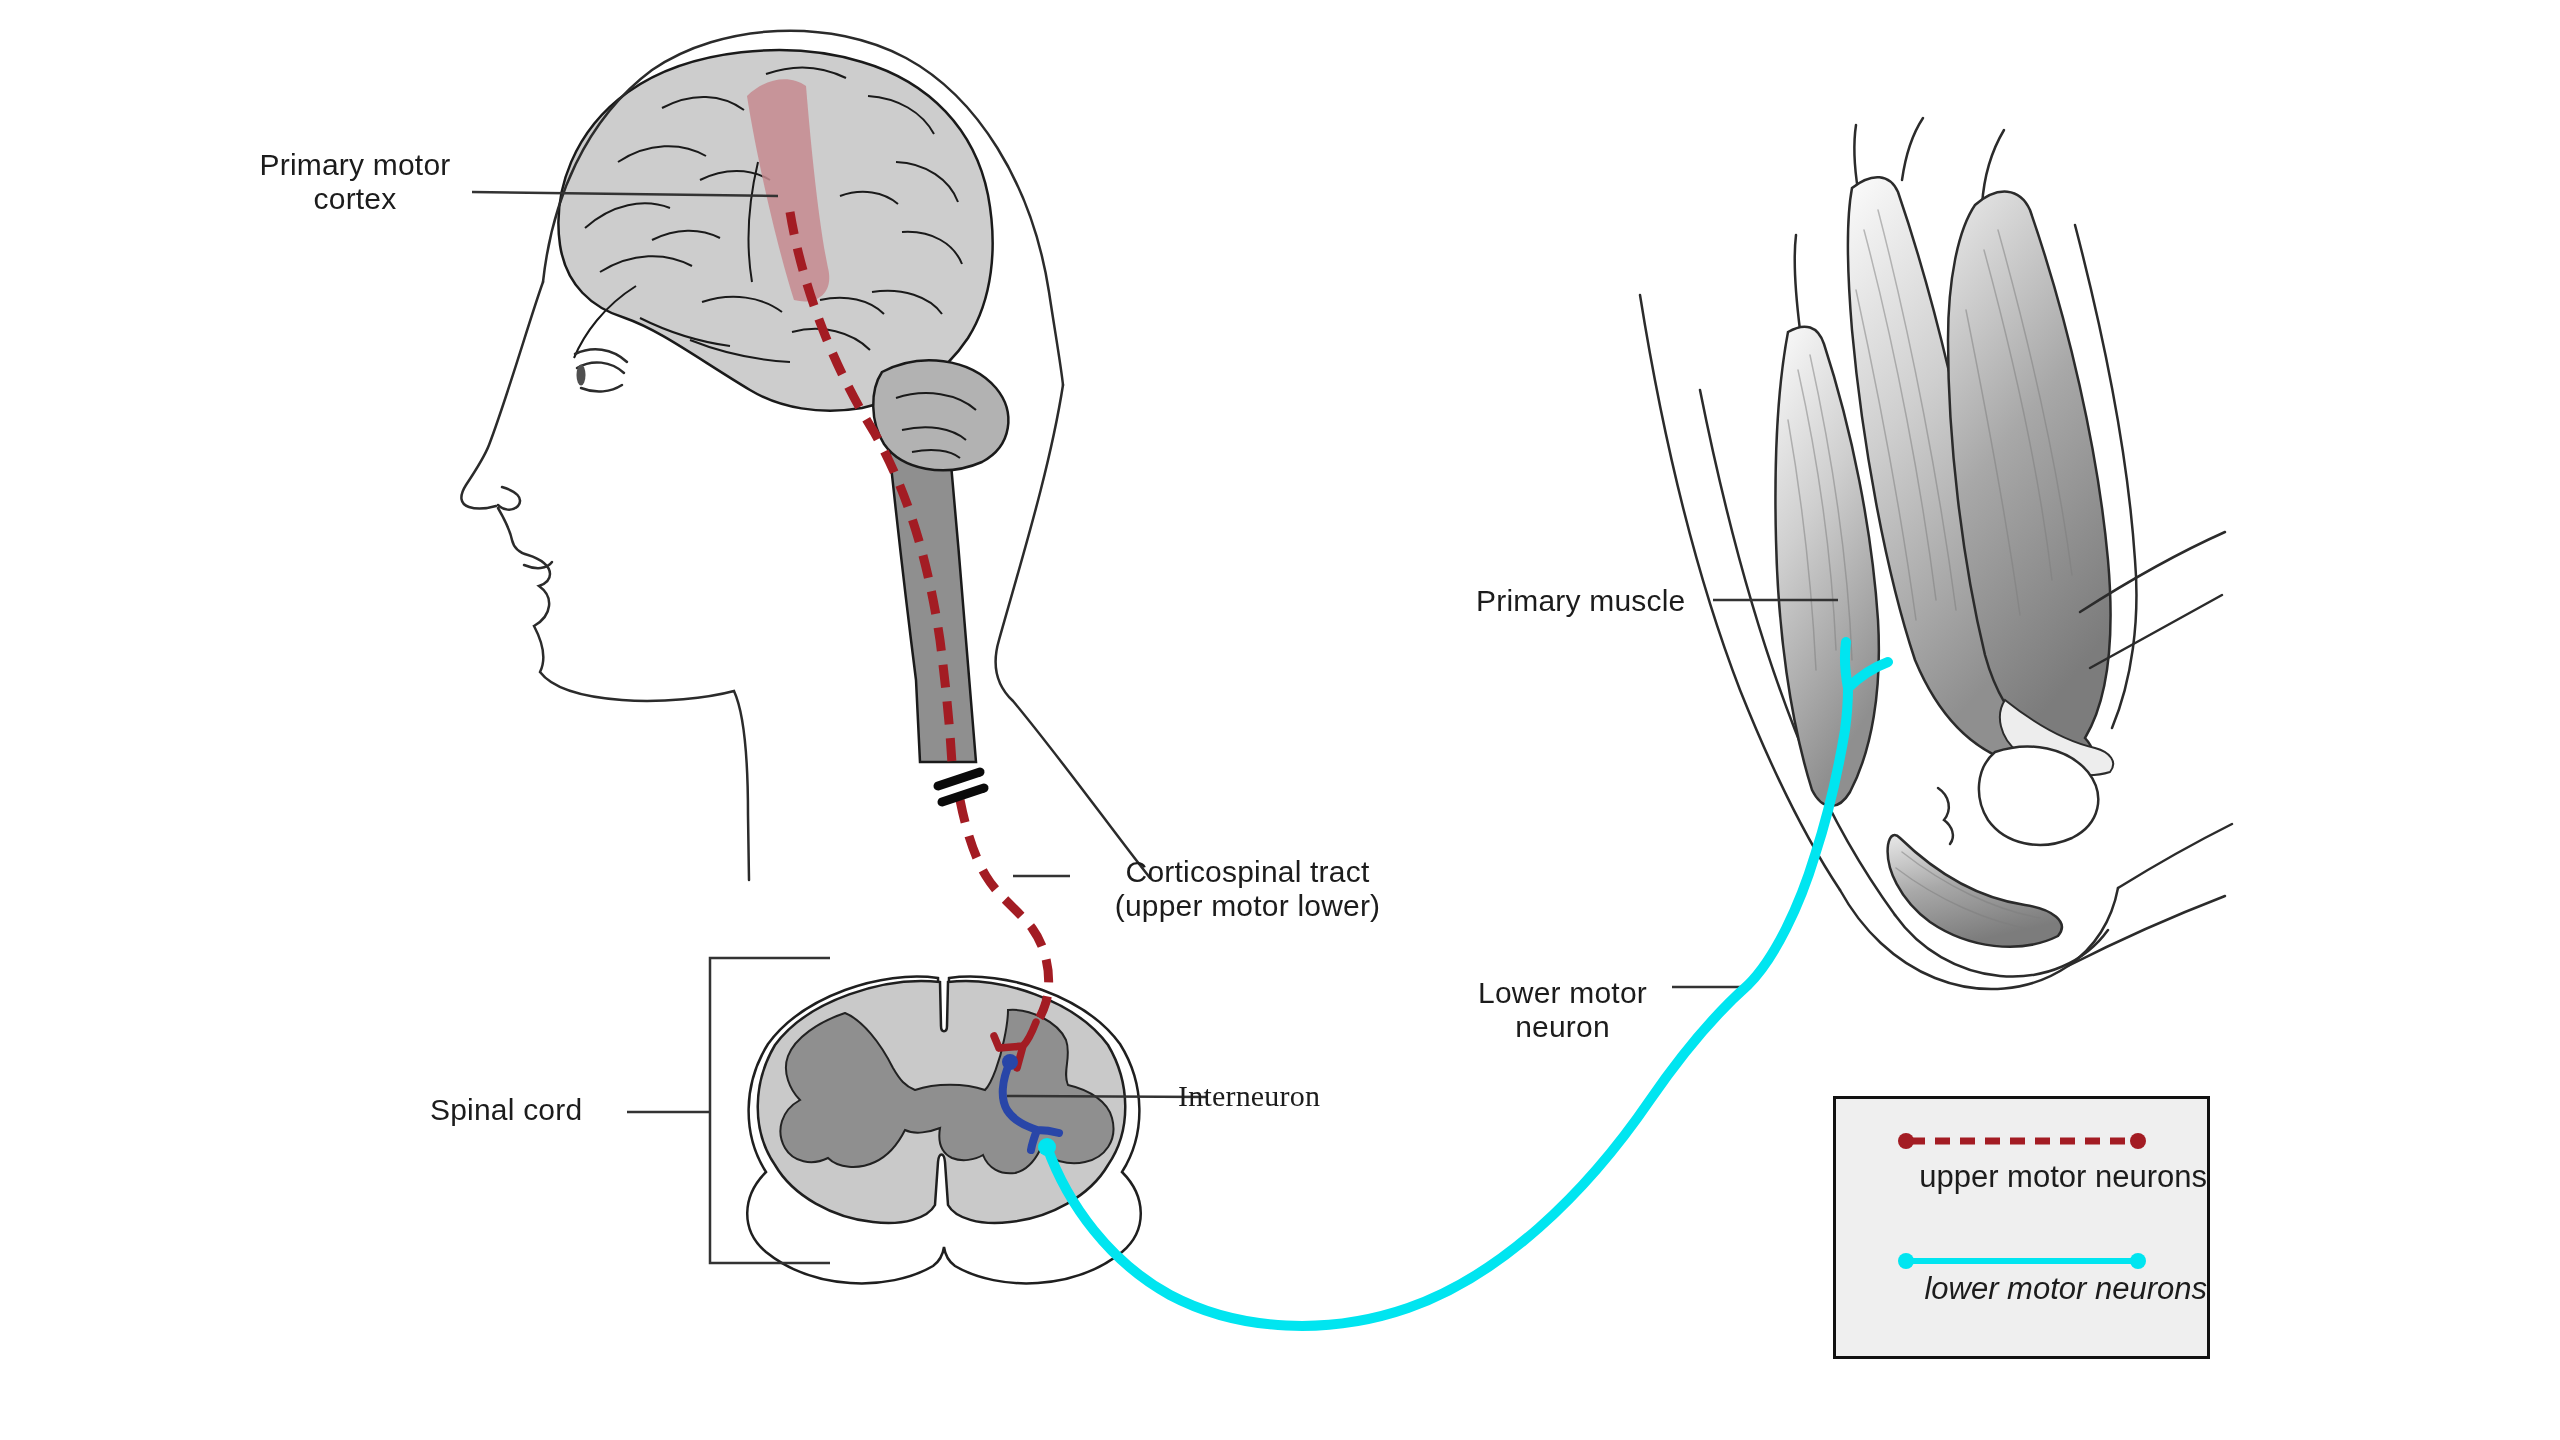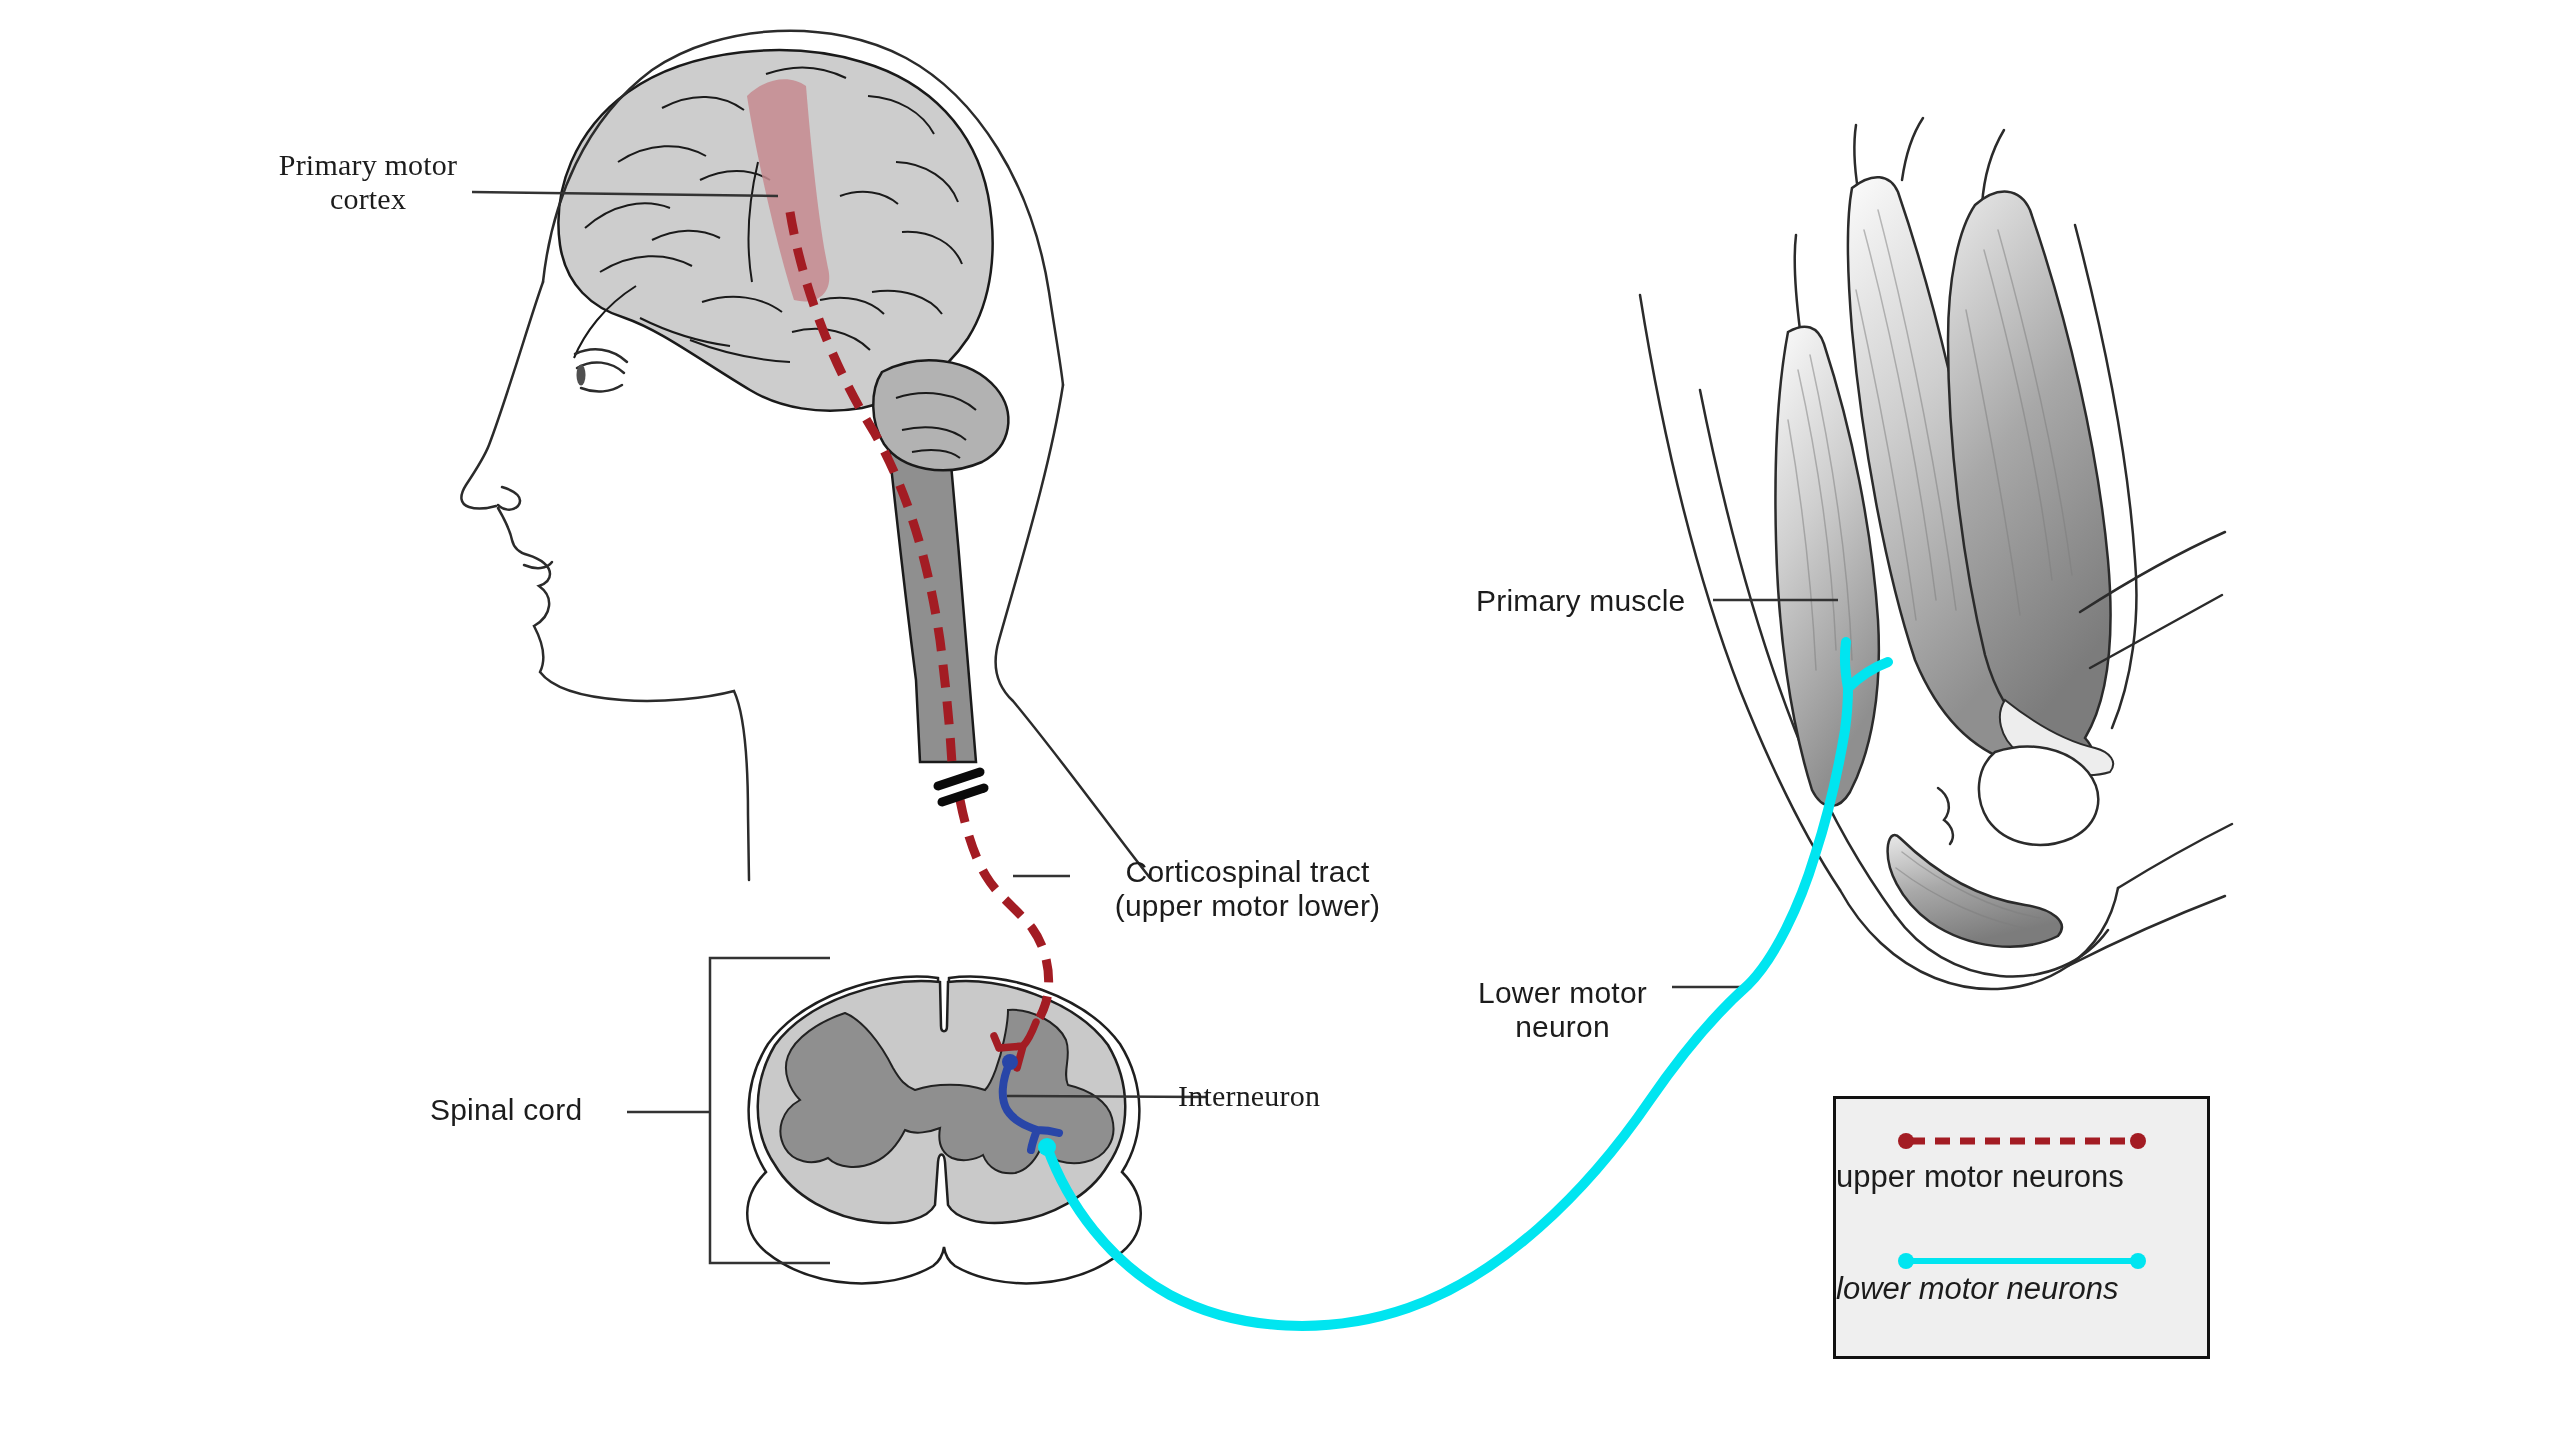--- a/index.html
+++ b/index.html
@@ -7,21 +7,21 @@
        font-family:"Liberation Sans","DejaVu Sans",sans-serif;}
   .stage{position:absolute;inset:0;}
   svg.art{position:absolute;left:0;top:0;}
   .lbl{position:absolute;color:#1c1c1c;font-size:30px;line-height:1.13;
        white-space:pre-line;letter-spacing:0.2px;}
   .center{text-align:center;}
   .right{text-align:left;}
   .legend-box{position:absolute;left:1833px;top:1096px;width:377px;height:263px;
       background:#efefef;border:3px solid #111;box-sizing:border-box;}
   .legend-row{position:absolute;left:0;width:100%;display:flex;justify-content:center;}
-  .legend-label{position:absolute;left:0;width:100%;text-align:left;
+  .legend-label{position:absolute;left:0;width:100%;text-align:right;
       color:#1c1c1c;font-size:31px;}
 </style>
 </head>
 <body>
 
 <div class="stage">
 
 <svg class="art" width="2560" height="1440" viewBox="0 0 2560 1440">
   <defs>
     <linearGradient id="mgLight" x1="0" y1="0" x2="0.35" y2="1">
@@ -167,21 +167,21 @@
     <path stroke-width="7.5" d="M 1036,1022 C 1031,1035 1027,1042 1023,1046 M 1023,1046 L 999,1048 M 999,1048 L 994,1036 M 1023,1046 L 1017,1068" stroke="#A31C23"></path>
 
     <circle cx="1010" cy="1062" r="8" fill="#2946A8"></circle>
     <path stroke-width="8" d="M 1010,1062 C 1002,1080 1000,1098 1007,1110 C 1014,1121 1026,1126 1037,1130 M 1037,1130 C 1044,1130 1052,1131 1059,1133 M 1037,1130 C 1034,1138 1032,1144 1031,1150" stroke="#2946A8"></path>
 
     <circle cx="1047" cy="1147" r="9" fill="#00E5F0"></circle>
     <path stroke-width="10" d="M 1047,1147 C 1068,1205 1110,1262 1170,1295 C 1240,1332 1330,1335 1408,1308 C 1500,1276 1585,1195 1650,1100 C 1690,1042 1722,1008 1748,985 C 1775,958 1800,905 1815,855 C 1828,815 1838,772 1845,730 C 1847,715 1848,700 1848,688 M 1848,688 C 1845,672 1844,656 1846,642 M 1848,688 C 1858,678 1872,668 1888,662" stroke="#00E5F0"></path>
   </g>
 </svg>
 
-<div class="lbl center" style="left:243px;top:148px;width:250px;font-family:Liberation Serif, serif;">Primary motor
+<div class="lbl center" style="left:230px;top:148px;width:250px;">Primary motor
 cortex</div>
 
 <div class="lbl center" style="left:1080px;top:855px;width:335px;">Corticospinal tract
 (upper motor lower)</div>
 
 <div class="lbl right" style="left:430px;top:1093px;width:190px;">Spinal cord</div>
 
 <div class="lbl" style="left:1178px;top:1079px;font-family:Liberation Serif, serif;">Interneuron</div>
 
 <div class="lbl" style="left:1476px;top:584px;">Primary muscle</div>

